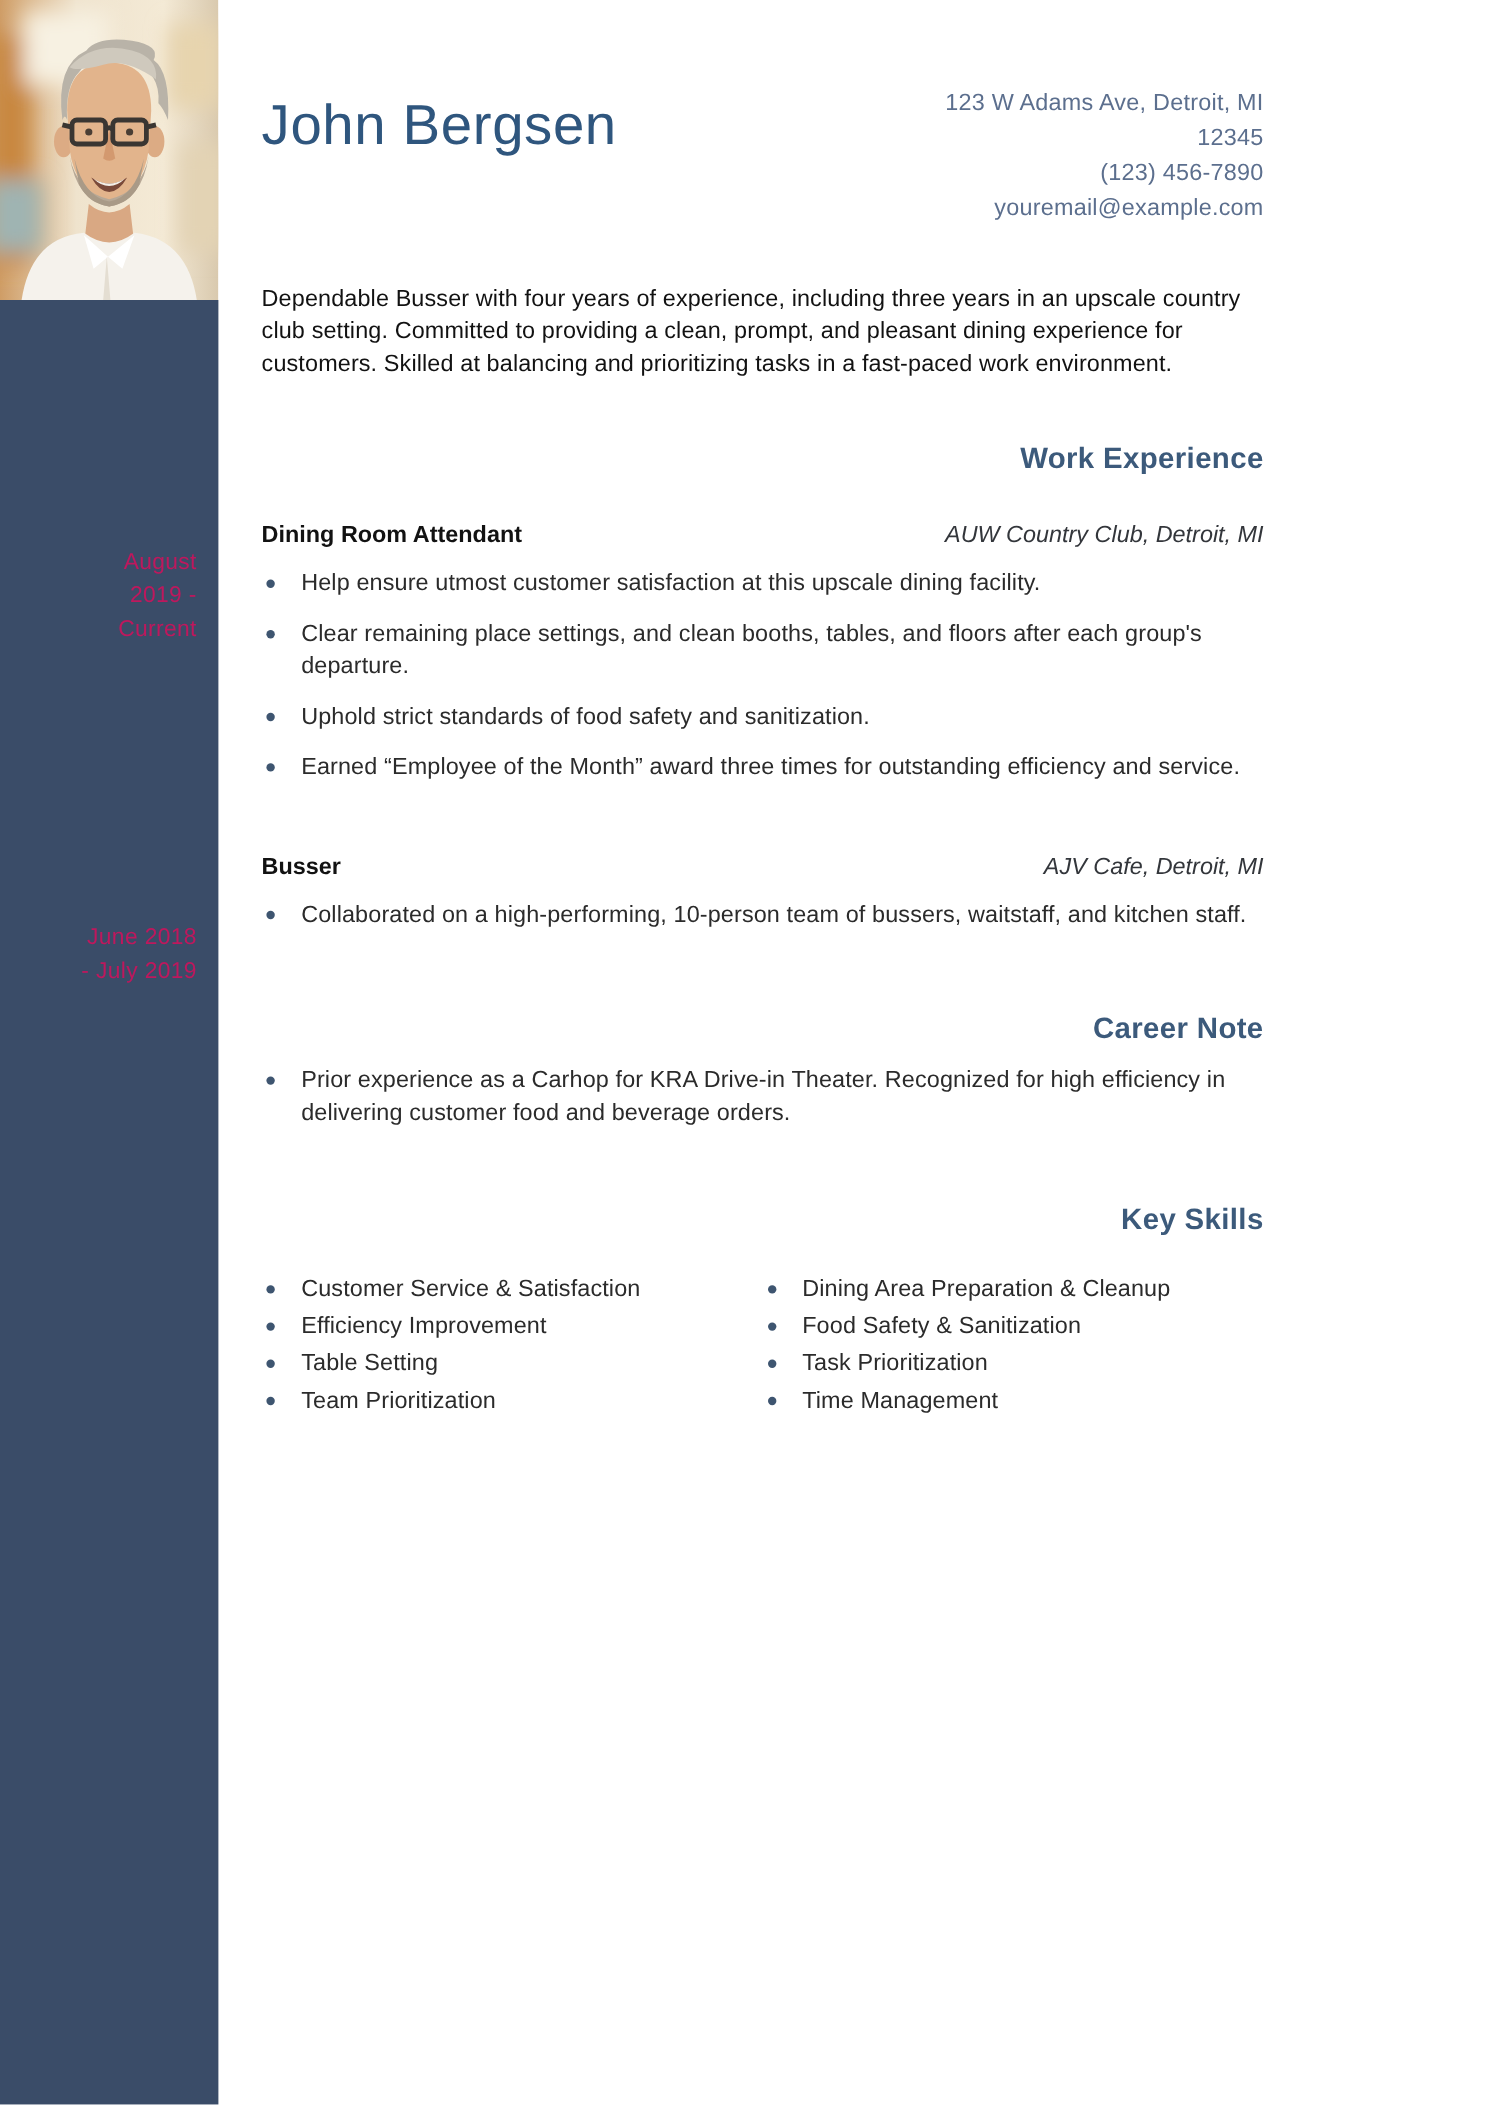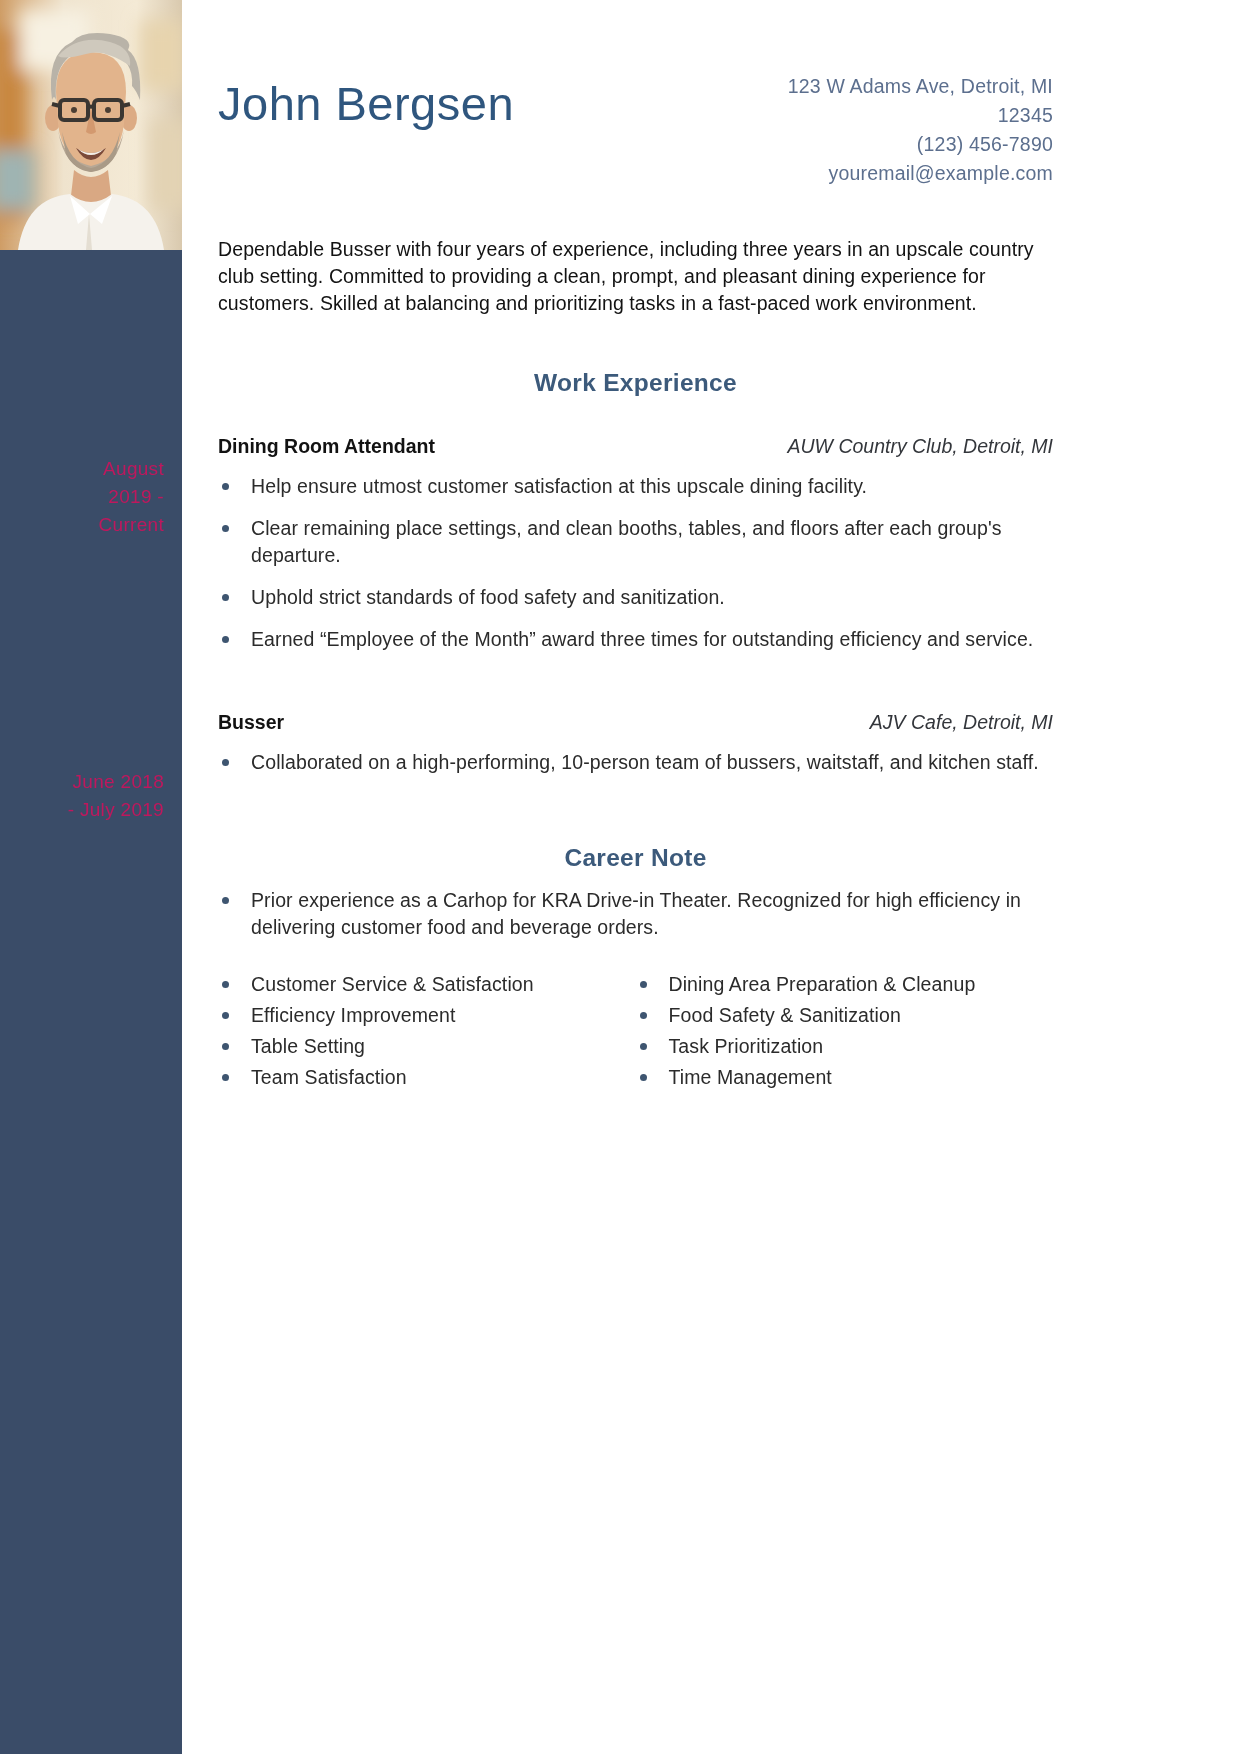--- a/index.html
+++ b/index.html
@@ -57,21 +57,21 @@
     letter-spacing: 0.2px;
   }
   .summary {
     margin-top: 48px;
     font-weight: normal;
     color: #121212;
     font-size: 19.5px; line-height: 27px;
     letter-spacing: 0.1px;
   }
   .section-title {
-    text-align: center;
+    text-align: right;
     color: #3C5A7B;
     font-weight: bold;
     font-size: 24.5px;
     letter-spacing: 0.3px;
   }
   .st-work   { margin-top: 52px; }
   .st-career { margin-top: 68px; }
   .st-skills { margin-top: 62px; }
 
   .job { margin-top: 38px; }
@@ -212,27 +212,28 @@
       <ul class="bullets">
         <li>Collaborated on a high-performing, 10-person team of bussers, waitstaff, and kitchen staff.</li>
       </ul>
     </div>
 
     <h2 class="section-title st-career">Career Note</h2>
     <ul class="bullets career-bullets">
       <li>Prior experience as a Carhop for KRA Drive-in Theater. Recognized for high efficiency in delivering customer food and beverage orders.</li>
     </ul>
 
+    <h2 class="section-title st-skills">Key Skills</h2>
     <div class="skills-grid">
       <div class="skills-col">
         <ul class="bullets">
           <li>Customer Service &amp; Satisfaction</li>
           <li>Efficiency Improvement</li>
           <li>Table Setting</li>
-          <li>Team Satisfaction</li>
+          <li>Team Prioritization</li>
         </ul>
       </div>
       <div class="skills-col">
         <ul class="bullets">
           <li>Dining Area Preparation &amp; Cleanup</li>
           <li>Food Safety &amp; Sanitization</li>
           <li>Task Prioritization</li>
           <li>Time Management</li>
         </ul>
       </div>

